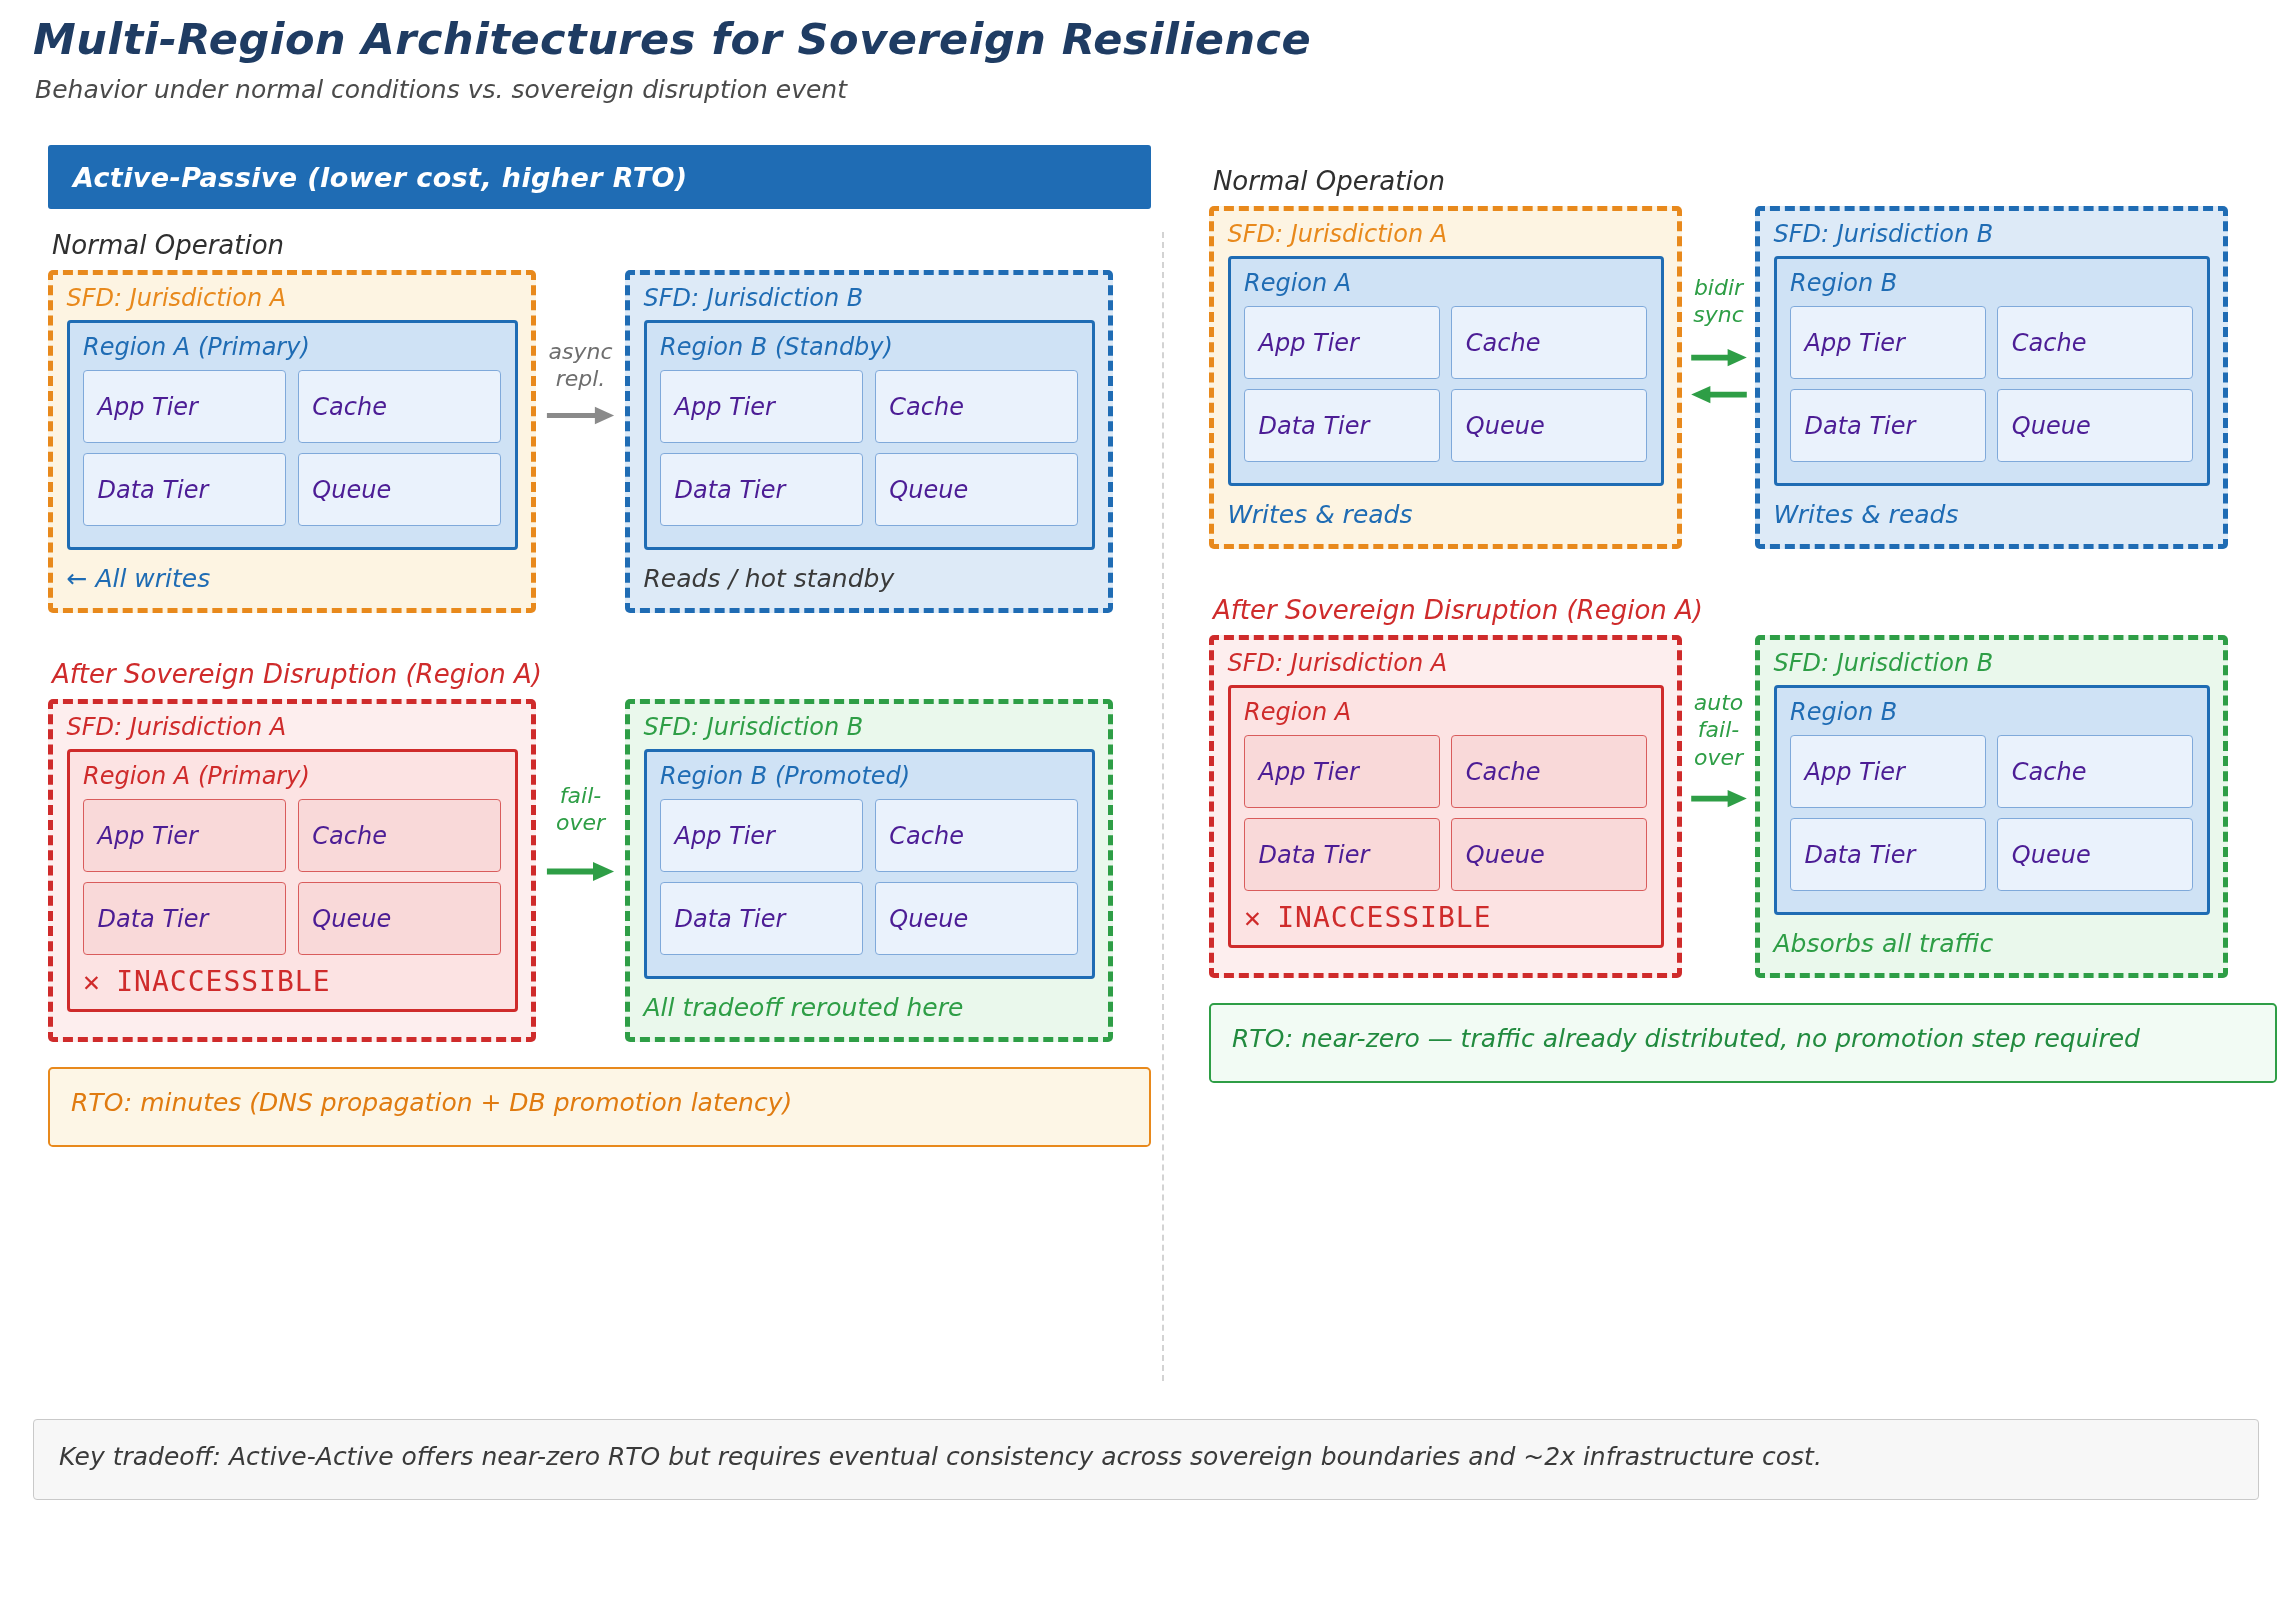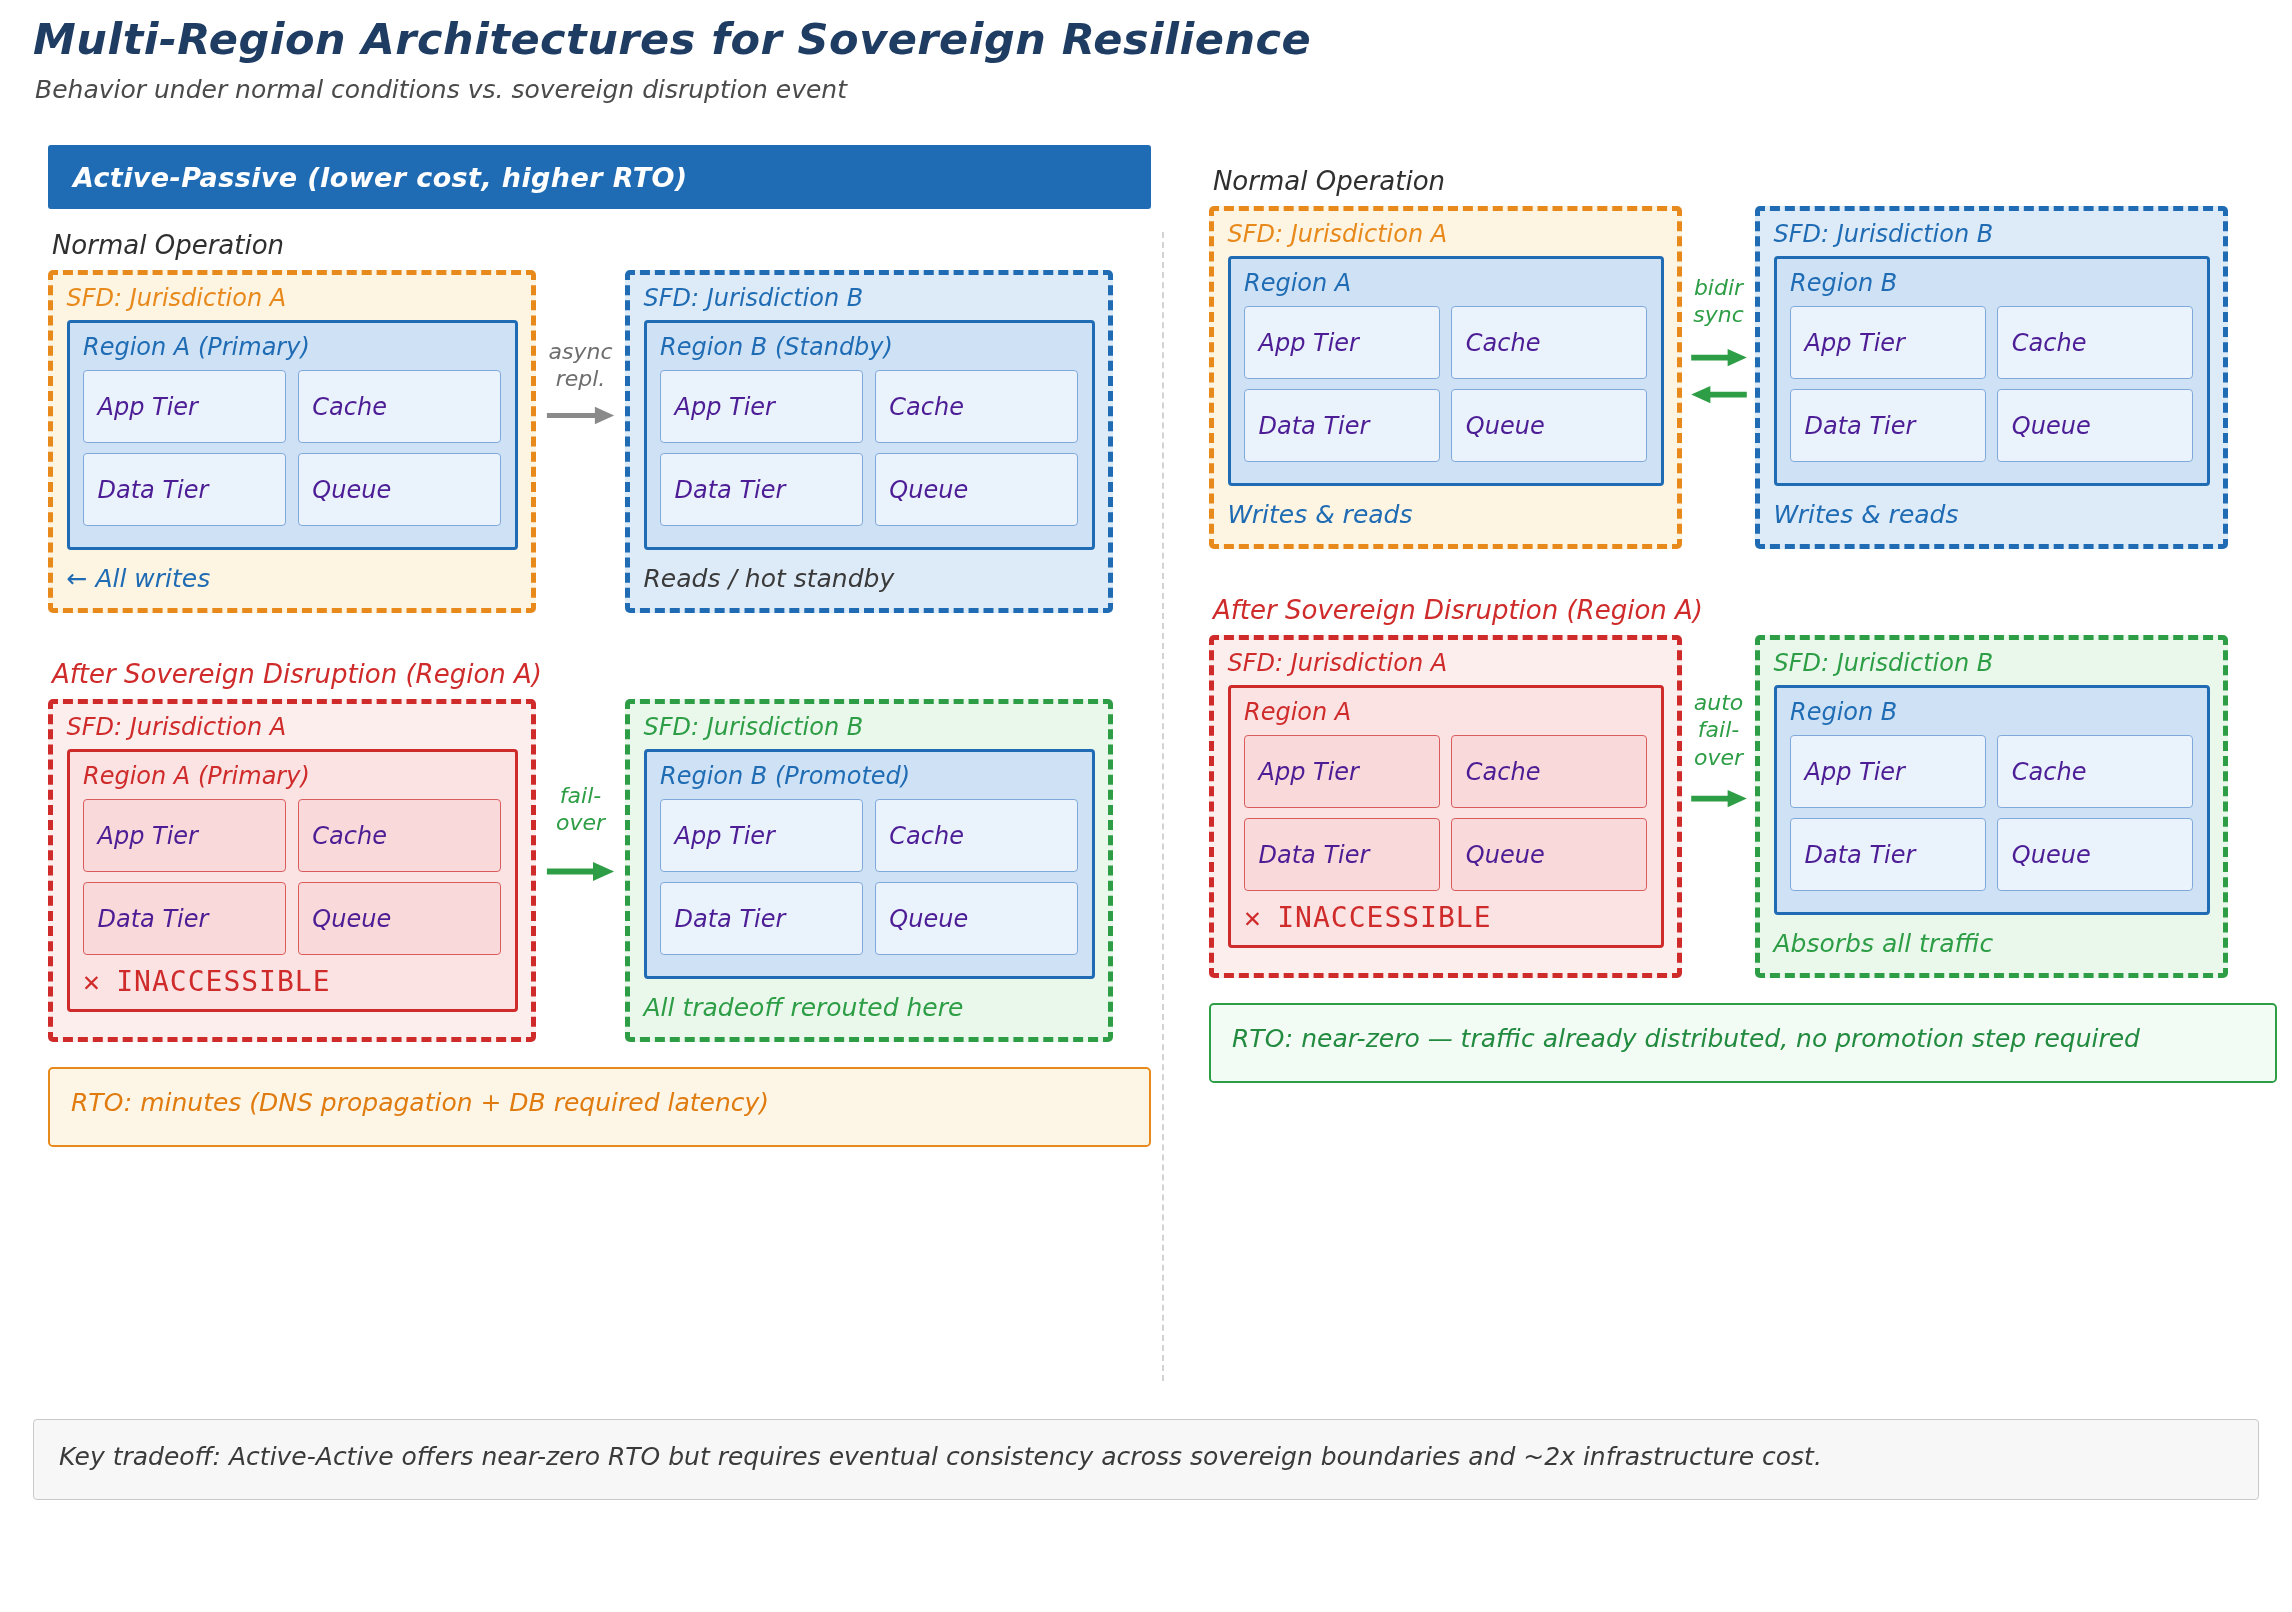--- a/index.html
+++ b/index.html
@@ -226,21 +226,21 @@
           <div class="tier tier-blue">App Tier</div>
           <div class="tier tier-blue">Cache</div>
           <div class="tier tier-blue">Data Tier</div>
           <div class="tier tier-blue">Queue</div>
         </div>
       </div>
       <div class="foot foot-green">All tradeoff rerouted here</div>
     </div>
   </div>
 
-  <div class="rto rto-orange">RTO: minutes (DNS propagation + DB required latency)</div>
+  <div class="rto rto-orange">RTO: minutes (DNS propagation + DB promotion latency)</div>
 </div>
 
 <div class="column" id="col-right">
 
 
   <div class="scenario-label scenario-normal">Normal Operation</div>
 
   <div class="row">
 
     <div class="sfd sfd-orange" style="width:473px;">

